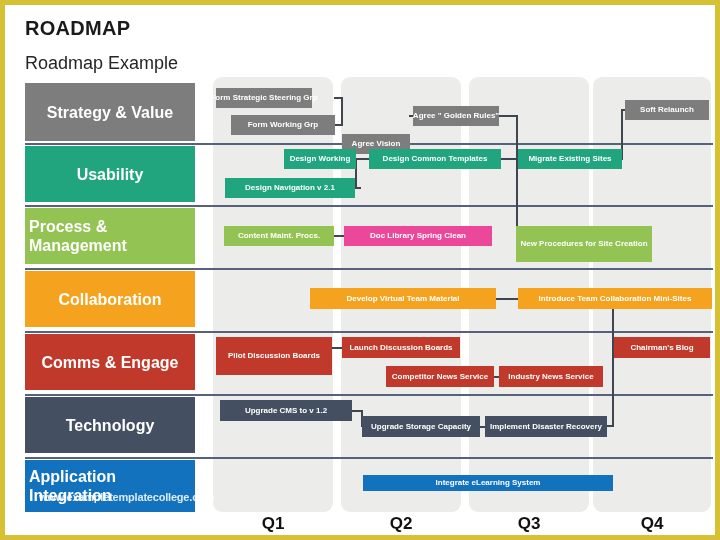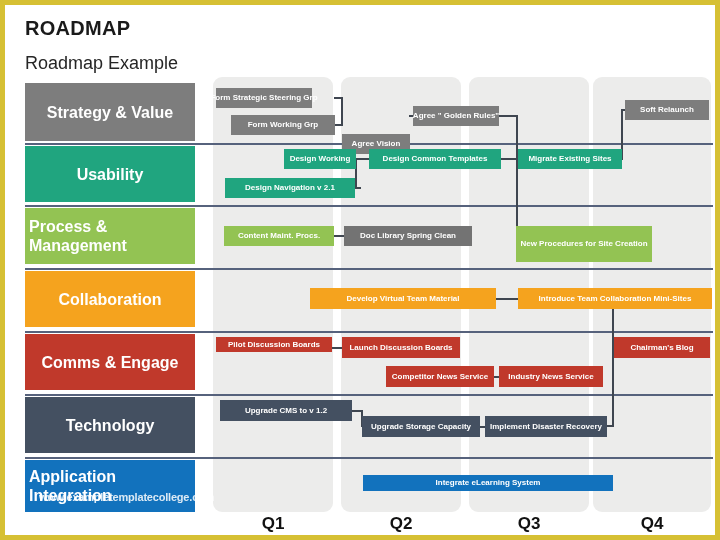--- a/index.html
+++ b/index.html
@@ -120,25 +120,25 @@
       <div class="task" style="left: 211px; top: 83px; width: 96px; height: 20px; background: rgb(125, 125, 125);">Form Strategic Steering Grp</div>
       <div class="task" style="left: 226px; top: 110px; width: 104px; height: 20px; background: rgb(125, 125, 125);">Form Working Grp</div>
       <div class="task" style="left: 337px; top: 101px; width: 68px; height: 20px; background: rgb(125, 125, 125); margin-top: 28px;">Agree Vision</div>
       <div class="task" style="left: 408px; top: 101px; width: 86px; height: 20px; background: rgb(125, 125, 125);">Agree " Golden Rules"</div>
       <div class="task" style="left: 620px; top: 95px; width: 84px; height: 20px; background: rgb(125, 125, 125);">Soft Relaunch</div>
       <div class="task" style="left: 279px; top: 144px; width: 72px; height: 20px; background: rgb(32, 165, 127);">Design Working</div>
       <div class="task" style="left: 220px; top: 173px; width: 130px; height: 20px; background: rgb(32, 165, 127);">Design Navigation v 2.1</div>
       <div class="task" style="left: 364px; top: 144px; width: 132px; height: 20px; background: rgb(32, 165, 127);">Design Common Templates</div>
       <div class="task" style="left: 513px; top: 144px; width: 104px; height: 20px; background: rgb(32, 165, 127);">Migrate Existing Sites</div>
       <div class="task" style="left: 219px; top: 221px; width: 110px; height: 20px; background: rgb(147, 195, 83);">Content Maint. Procs.</div>
-      <div class="task" style="left: 339px; top: 221px; width: 128px; height: 20px; background: #737373; text-align: center;">Doc Library Spring Clean</div>
+      <div class="task" style="left: 339px; top: 221px; width: 148px; height: 20px; background: #ec4899; text-align: center;">Doc Library Spring Clean</div>
       <div class="task" style="left: 511px; top: 221px; width: 136px; height: 36px; background: rgb(147, 195, 83);">New Procedures for Site Creation</div>
       <div class="task" style="left: 305px; top: 283px; width: 186px; height: 21px; background: rgb(245, 163, 30);">Develop Virtual Team Material</div>
       <div class="task" style="left: 513px; top: 283px; width: 194px; height: 21px; background: rgb(245, 163, 30);">Introduce Team Collaboration Mini-Sites</div>
-      <div class="task" style="left: 211px; top: 332px; width: 116px; height: 15px; background: rgb(192, 57, 43);">Pilot Discussion Boards</div>
+      <div class="task" style="left: 211px; top: 332px; width: 116px; height: 38px; background: rgb(192, 57, 43);">Pilot Discussion Boards</div>
       <div class="task" style="left: 337px; top: 332px; width: 118px; height: 21px; background: rgb(192, 57, 43);">Launch Discussion Boards</div>
       <div class="task" style="left: 381px; top: 361px; width: 108px; height: 21px; background: rgb(192, 57, 43);">Competitor News Service</div>
       <div class="task" style="left: 494px; top: 361px; width: 104px; height: 21px; background: rgb(192, 57, 43);">Industry News Service</div>
       <div class="task" style="left: 609px; top: 332px; width: 96px; height: 21px; background: rgb(192, 57, 43);">Chairman's Blog</div>
       <div class="task" style="left: 215px; top: 395px; width: 132px; height: 21px; background: rgb(68, 80, 97);">Upgrade CMS to v 1.2</div>
       <div class="task" style="left: 357px; top: 411px; width: 118px; height: 21px; background: rgb(68, 80, 97);">Upgrade Storage Capacity</div>
       <div class="task" style="left: 480px; top: 411px; width: 122px; height: 21px; background: rgb(68, 80, 97);">Implement Disaster Recovery</div>
       <div class="task" style="left: 358px; top: 470px; width: 250px; height: 16px; background: rgb(18, 114, 189);">Integrate eLearning System</div>
     </div>
   <div id="quarters">

